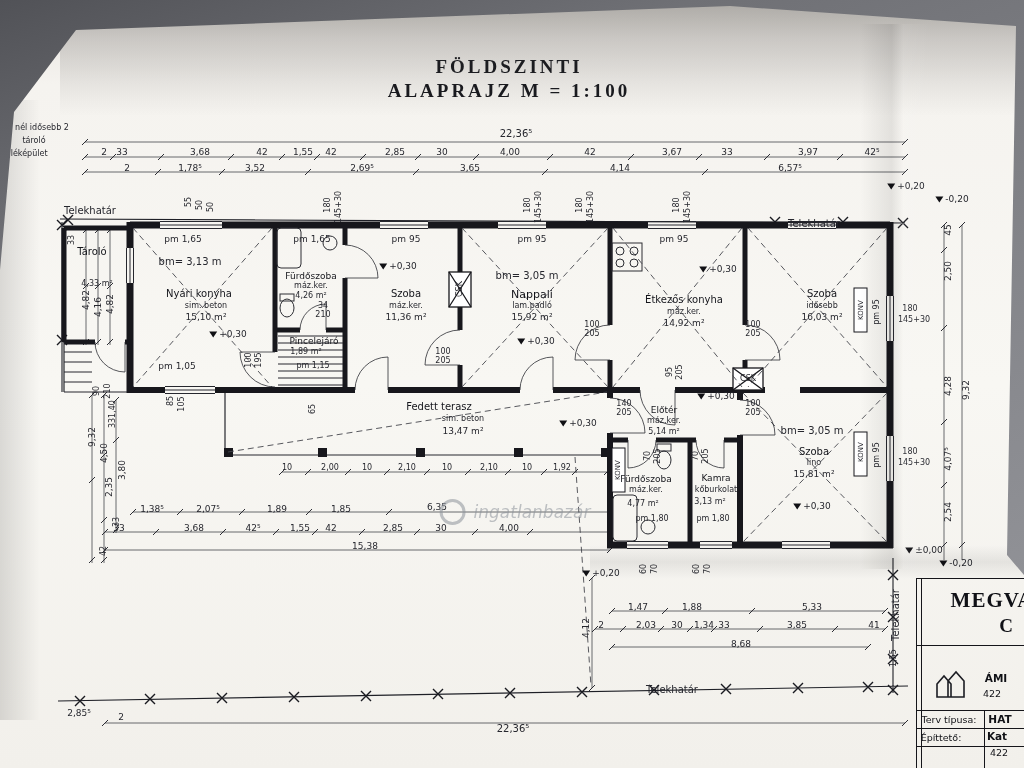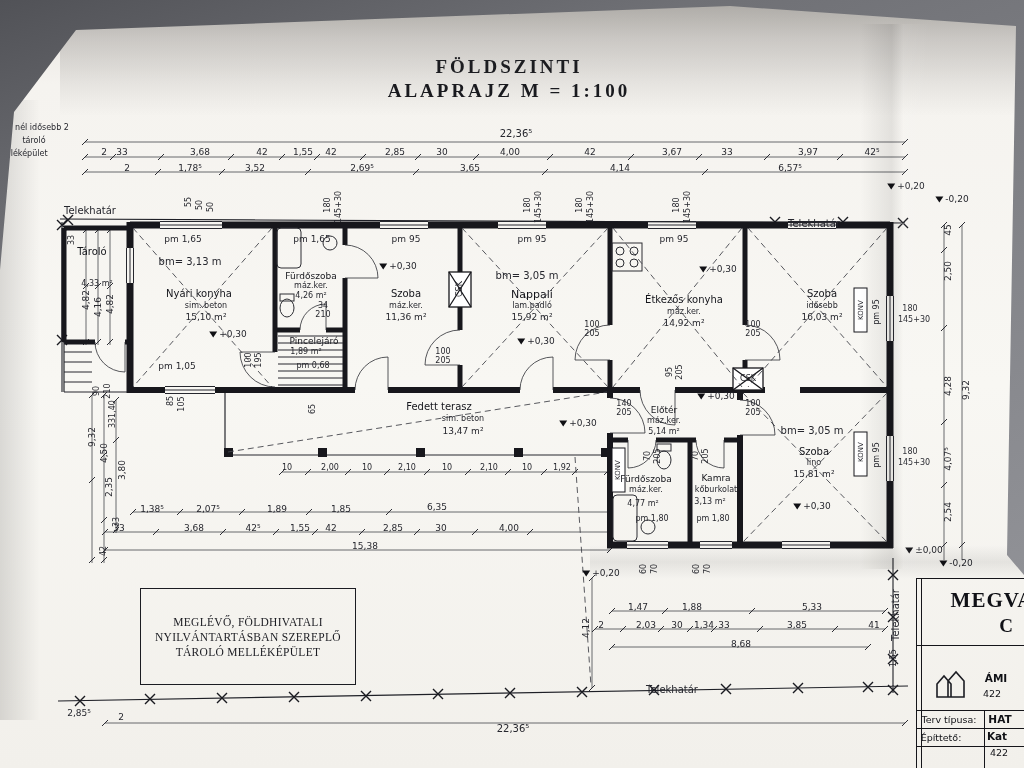--- a/index.html
+++ b/index.html
@@ -243,21 +243,21 @@
 
     <div class="lbl" style="left:312px;top:239px">pm 1,65</div>
     <div class="lbl rm" style="left:311px;top:276px">Fürdőszoba</div>
     <div class="lbl f8" style="left:311px;top:286px">máz.ker.</div>
     <div class="lbl f8" style="left:311px;top:296px">4,26 m²</div>
     <div class="lbl f8" style="left:323px;top:306px">34</div>
     <div class="lbl f8" style="left:323px;top:315px">210</div>
 
     <div class="lbl rm" style="left:314px;top:341px">Pincelejáró</div>
     <div class="lbl f8" style="left:306px;top:352px">1,89 m²</div>
-    <div class="lbl f8" style="left:313px;top:366px">pm 0,68</div>
+    <div class="lbl f8" style="left:313px;top:366px">pm 1,15</div>
     <div class="lbl v f8" style="left:249px;top:360px">100</div>
     <div class="lbl v f8" style="left:259px;top:360px">195</div>
 
     <div class="lbl" style="left:406px;top:239px">pm 95</div>
     <div class="lbl f10 rm" style="left:406px;top:294px">Szoba</div>
     <div class="lbl f8" style="left:406px;top:306px">máz.ker.</div>
     <div class="lbl" style="left:406px;top:317px">11,36 m²</div>
     <div class="lbl v f8" style="left:460px;top:289px">CSK</div>
 
     <div class="lbl" style="left:532px;top:239px">pm 95</div>
@@ -381,26 +381,25 @@
     <div class="lbl" style="left:797px;top:625px">3,85</div>
     <div class="lbl" style="left:874px;top:625px">41</div>
     <div class="lbl" style="left:741px;top:644px">8,68</div>
     <div class="lbl v" style="left:586px;top:628px">4,12</div>
     <div class="lbl v f8" style="left:894px;top:658px">1,55</div>
 
     <div class="lbl f10" style="left:513px;top:729px">22,36⁵</div>
     <div class="lbl" style="left:79px;top:713px">2,85⁵</div>
     <div class="lbl" style="left:121px;top:717px">2</div>
 
-    <div class="notebox">
-      <div>MEGLÉVŐ, FÖLDHIVATALI</div>
-      <div>NYILVÁNTARTÁSBAN SZEREPLŐ</div>
-      <div>TÁROLÓ MELLÉKÉPÜLET</div>
+
+    <div class="wm">
+      <span class="wm-c"></span>
+      <span>ingatlanbazár</span>
     </div>
-
 
     <div>
       <div class="tbline" style="left:916px;top:578px;width:1.4px;height:190px"></div>
       <div class="tbline" style="left:921px;top:578px;width:1px;height:190px"></div>
       <div class="tbline" style="left:916px;top:578px;width:108px;height:1.4px"></div>
       <div class="tbline" style="left:916px;top:645px;width:108px;height:1px"></div>
       <div class="tbline" style="left:916px;top:710px;width:108px;height:1px"></div>
       <div class="tbline" style="left:916px;top:728px;width:108px;height:1px"></div>
       <div class="tbline" style="left:916px;top:746px;width:108px;height:1px"></div>
       <div class="tbline" style="left:984px;top:710px;width:1px;height:58px"></div>

